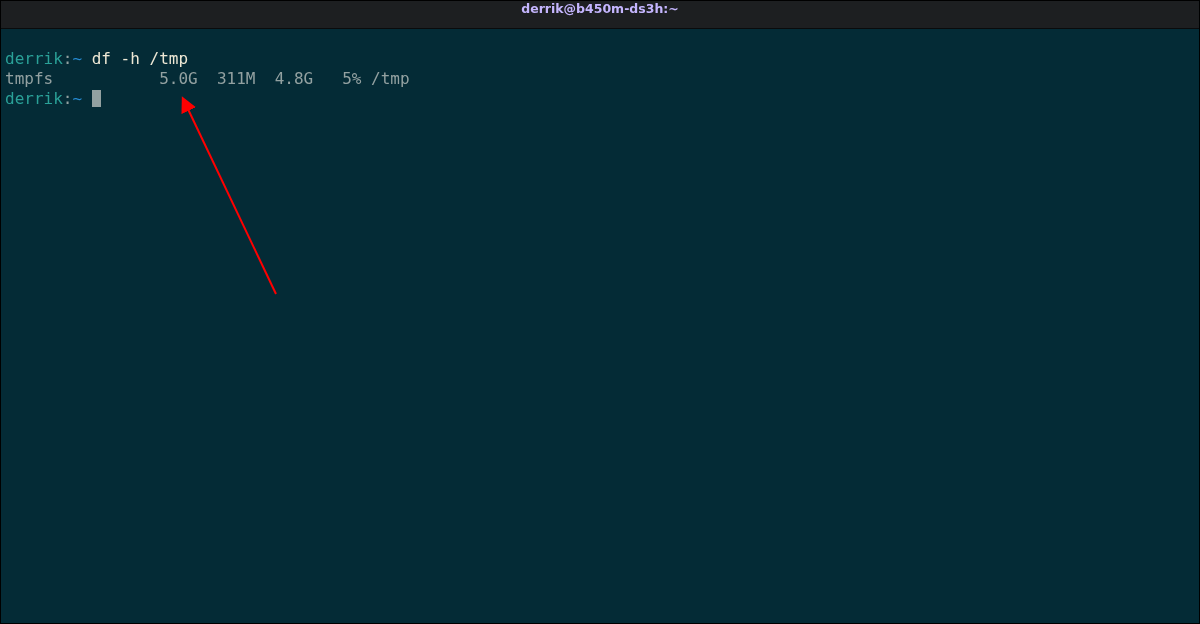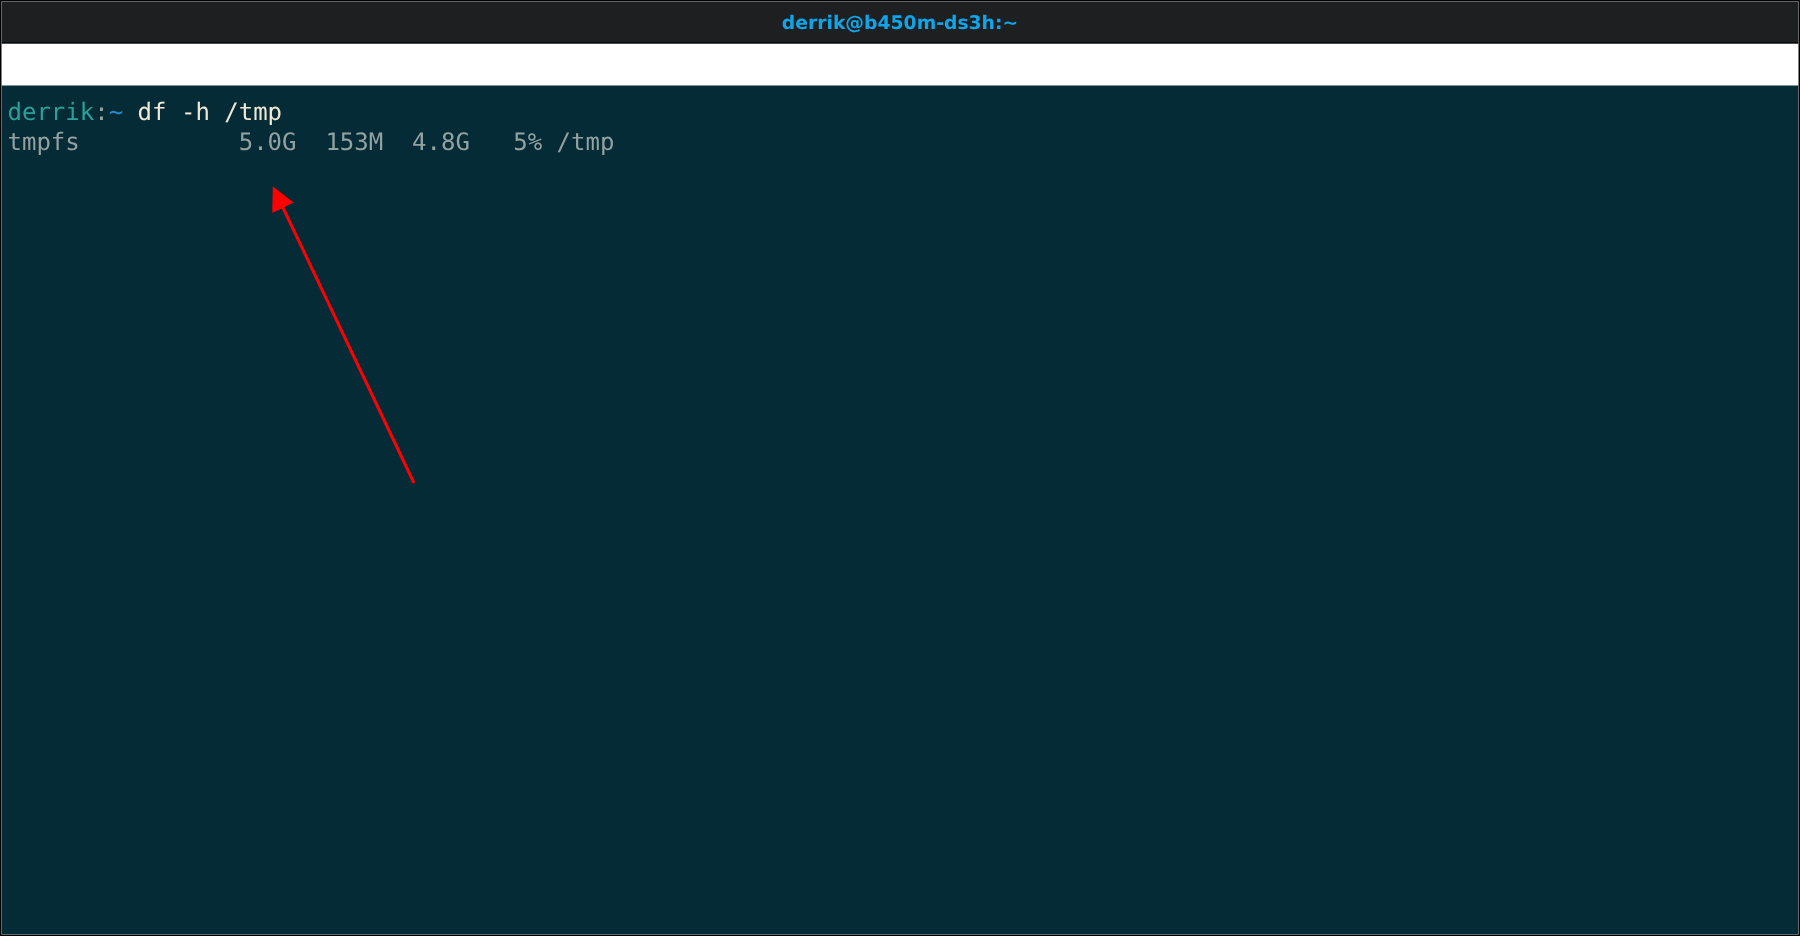--- a/index.html
+++ b/index.html
@@ -18,38 +18,37 @@
     .window {
       width: 100%;
       height: 100%;
       display: flex;
       flex-direction: column;
     }
     .titlebar {
       background: #1d1f21;
       height: 28px;
       display: flex;
-      align-items: center;
+      align-items: flex-start;
       justify-content: center;
-      color: #0ea5e9;
+      color: #c4b5fd;
       font-size: 12.5px;
       font-weight: bold;
       border-bottom: 1px solid #0a0b0c;
       font-family: "DejaVu Sans", sans-serif;
     }
     .terminal {
       flex: 1;
       background: #042b36;
       color: #93a1a1;
       font-size: 16px;
       line-height: 20px;
-      padding: 8px 4px;
+      padding: 20px 4px;
       position: relative;
       overflow: hidden;
-      margin-top: 28px;
     }
     .line {
       white-space: pre;
     }
     .prompt-user {
       color: #2aa198;
     }
     .prompt-sep {
       color: #93a1a1;
     }
@@ -76,21 +75,22 @@
   </style>
 </head>
 <body>
 
 <div class="window">
   <div class="titlebar">
     <span>derrik@b450m-ds3h:~</span>
   </div>
   <div class="terminal">
     <div class="line"><span class="prompt-user">derrik</span><span class="prompt-sep">:</span><span class="prompt-path">~</span><span class="prompt-sep"> </span><span class="cmd">df -h /tmp</span></div>
-    <div class="line">tmpfs           5.0G  153M  4.8G   5% /tmp</div>
+    <div class="line">tmpfs           5.0G  311M  4.8G   5% /tmp</div>
+    <div class="line"><span class="prompt-user">derrik</span><span class="prompt-sep">:</span><span class="prompt-path">~</span><span class="prompt-sep"> </span><span class="cursor"></span></div>
 
     <svg class="arrow-overlay" width="1200" height="600">
       <defs>
         <marker id="arrowhead" markerWidth="8" markerHeight="8" refX="2" refY="4" orient="auto">
           <polygon points="0 0, 8 4, 0 8" fill="#ff0000"></polygon>
         </marker>
       </defs>
       <line x1="275" y1="265" x2="186" y2="78" stroke-width="2" marker-end="url(#arrowhead)" stroke="#ff0000"></line>
     </svg>
   </div>

